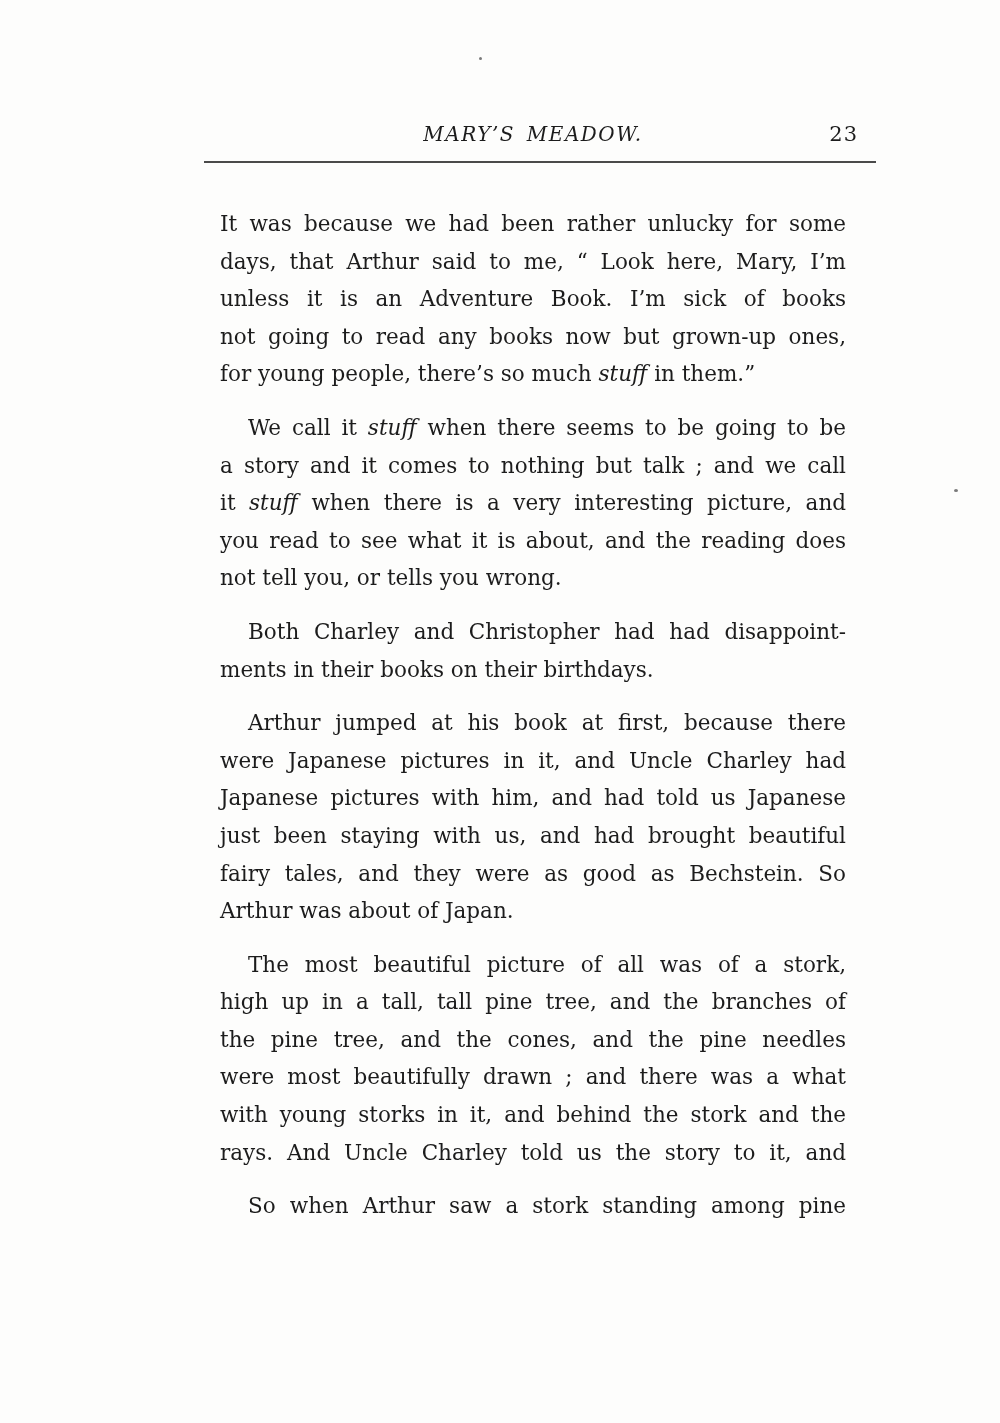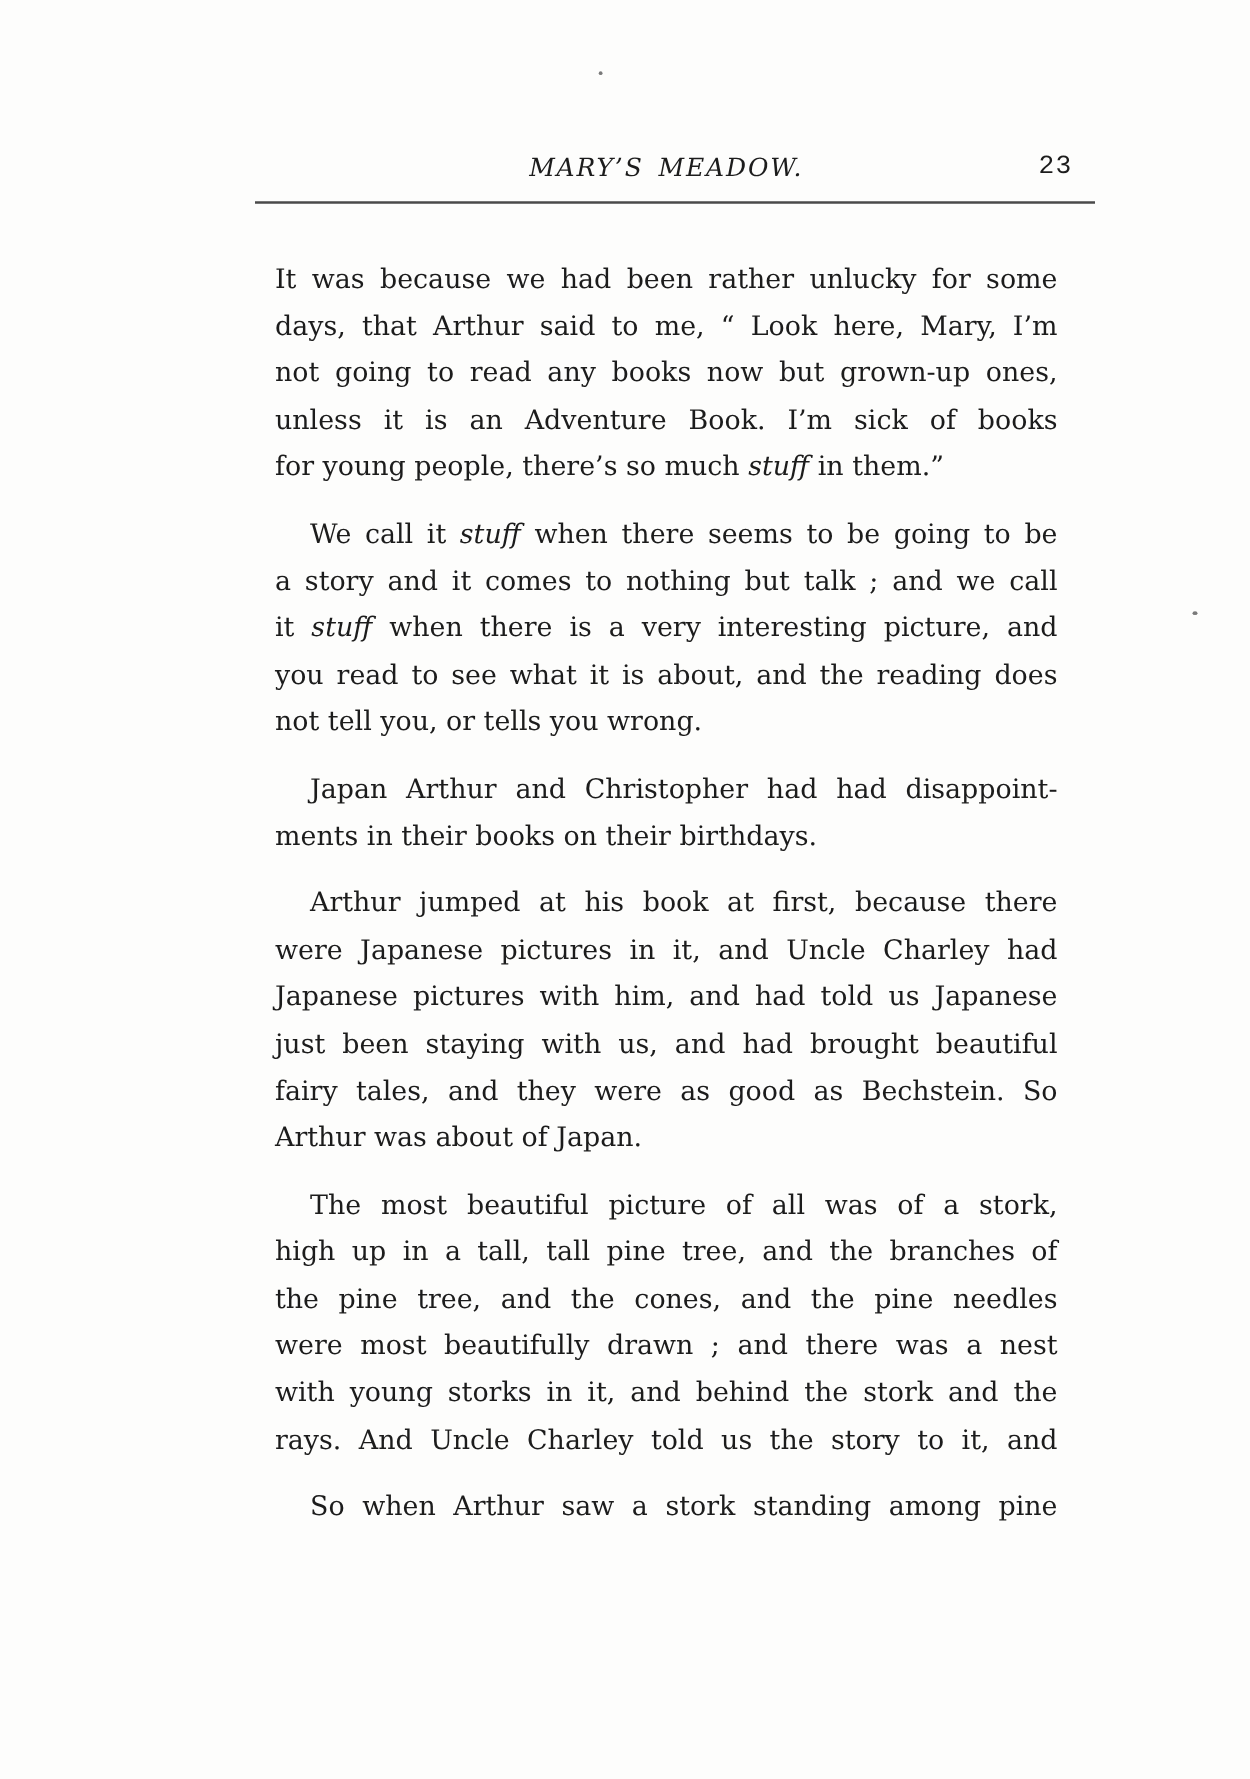--- a/index.html
+++ b/index.html
@@ -30,21 +30,20 @@
     letter-spacing: 1.5px;
     word-spacing: 4px;
   }
   .page-number {
     position: absolute;
     right: 4px;
     top: 0;
     font-size: 21px;
     font-style: normal;
     letter-spacing: 1px;
-    font-family: Liberation Mono, monospace;
   }
   .head-rule {
     position: absolute;
     top: 161px;
     left: 204px;
     width: 672px;
     height: 2px;
     background: #4a4a4a;
   }
   .body-text {
@@ -82,48 +81,48 @@
     <span class="head-title">MARY’S MEADOW.</span>
     <span class="page-number">23</span>
   </div>
 
   <div class="head-rule"></div>
 
   <div class="body-text">
       <div class="para">
         <div class="line"><span>It was because we had been rather unlucky for some</span></div>
         <div class="line"><span>days, that Arthur said to me, “ Look here, Mary, I’m</span></div>
+        <div class="line"><span>unless it is an Adventure Book.  I’m sick of books</span></div>
         <div class="line"><span>not going to read any books now but grown-up ones,</span></div>
-        <div class="line"><span>unless it is an Adventure Book.  I’m sick of books</span></div>
         <div class="line last"><span>for young people, there’s so much </span><span class="it">stuff</span><span> in them.”</span></div>
       </div>
       <div class="para">
         <div class="line indent"><span>We call it </span><span class="it">stuff</span><span> when there seems to be going to be</span></div>
         <div class="line"><span>a story and it comes to nothing but talk ; and we call</span></div>
         <div class="line"><span>it </span><span class="it">stuff</span><span> when there is a very interesting picture, and</span></div>
         <div class="line"><span>you read to see what it is about, and the reading does</span></div>
         <div class="line last"><span>not tell you, or tells you wrong.</span></div>
       </div>
       <div class="para">
-        <div class="line indent"><span>Japan Arthur and Christopher had had disappoint-</span></div>
+        <div class="line indent"><span>Both Charley and Christopher had had disappoint-</span></div>
         <div class="line last"><span>ments in their books on their birthdays.</span></div>
       </div>
       <div class="para">
         <div class="line indent"><span>Arthur jumped at his book at first, because there</span></div>
         <div class="line"><span>were Japanese pictures in it, and Uncle Charley had</span></div>
         <div class="line"><span>Japanese pictures with him, and had told us Japanese</span></div>
         <div class="line"><span>just been staying with us, and had brought beautiful</span></div>
         <div class="line"><span>fairy tales, and they were as good as Bechstein.  So</span></div>
         <div class="line last"><span>Arthur was about of Japan.</span></div>
       </div>
       <div class="para">
         <div class="line indent"><span>The most beautiful picture of all was of a stork,</span></div>
         <div class="line"><span>high up in a tall, tall pine tree, and the branches of</span></div>
         <div class="line"><span>the pine tree, and the cones, and the pine needles</span></div>
-        <div class="line"><span>were most beautifully drawn ; and there was a nest</span></div>
+        <div class="line"><span>were most beautifully drawn ; and there was a what</span></div>
         <div class="line"><span>with young storks in it, and behind the stork and the</span></div>
         <div class="line"><span>rays.  And Uncle Charley told us the story to it, and</span></div>
       </div>
       <div class="para">
         <div class="line indent"><span>So when Arthur saw a stork standing among pine</span></div>
       </div>
     </div>
 </div>
 
 </body></html>

